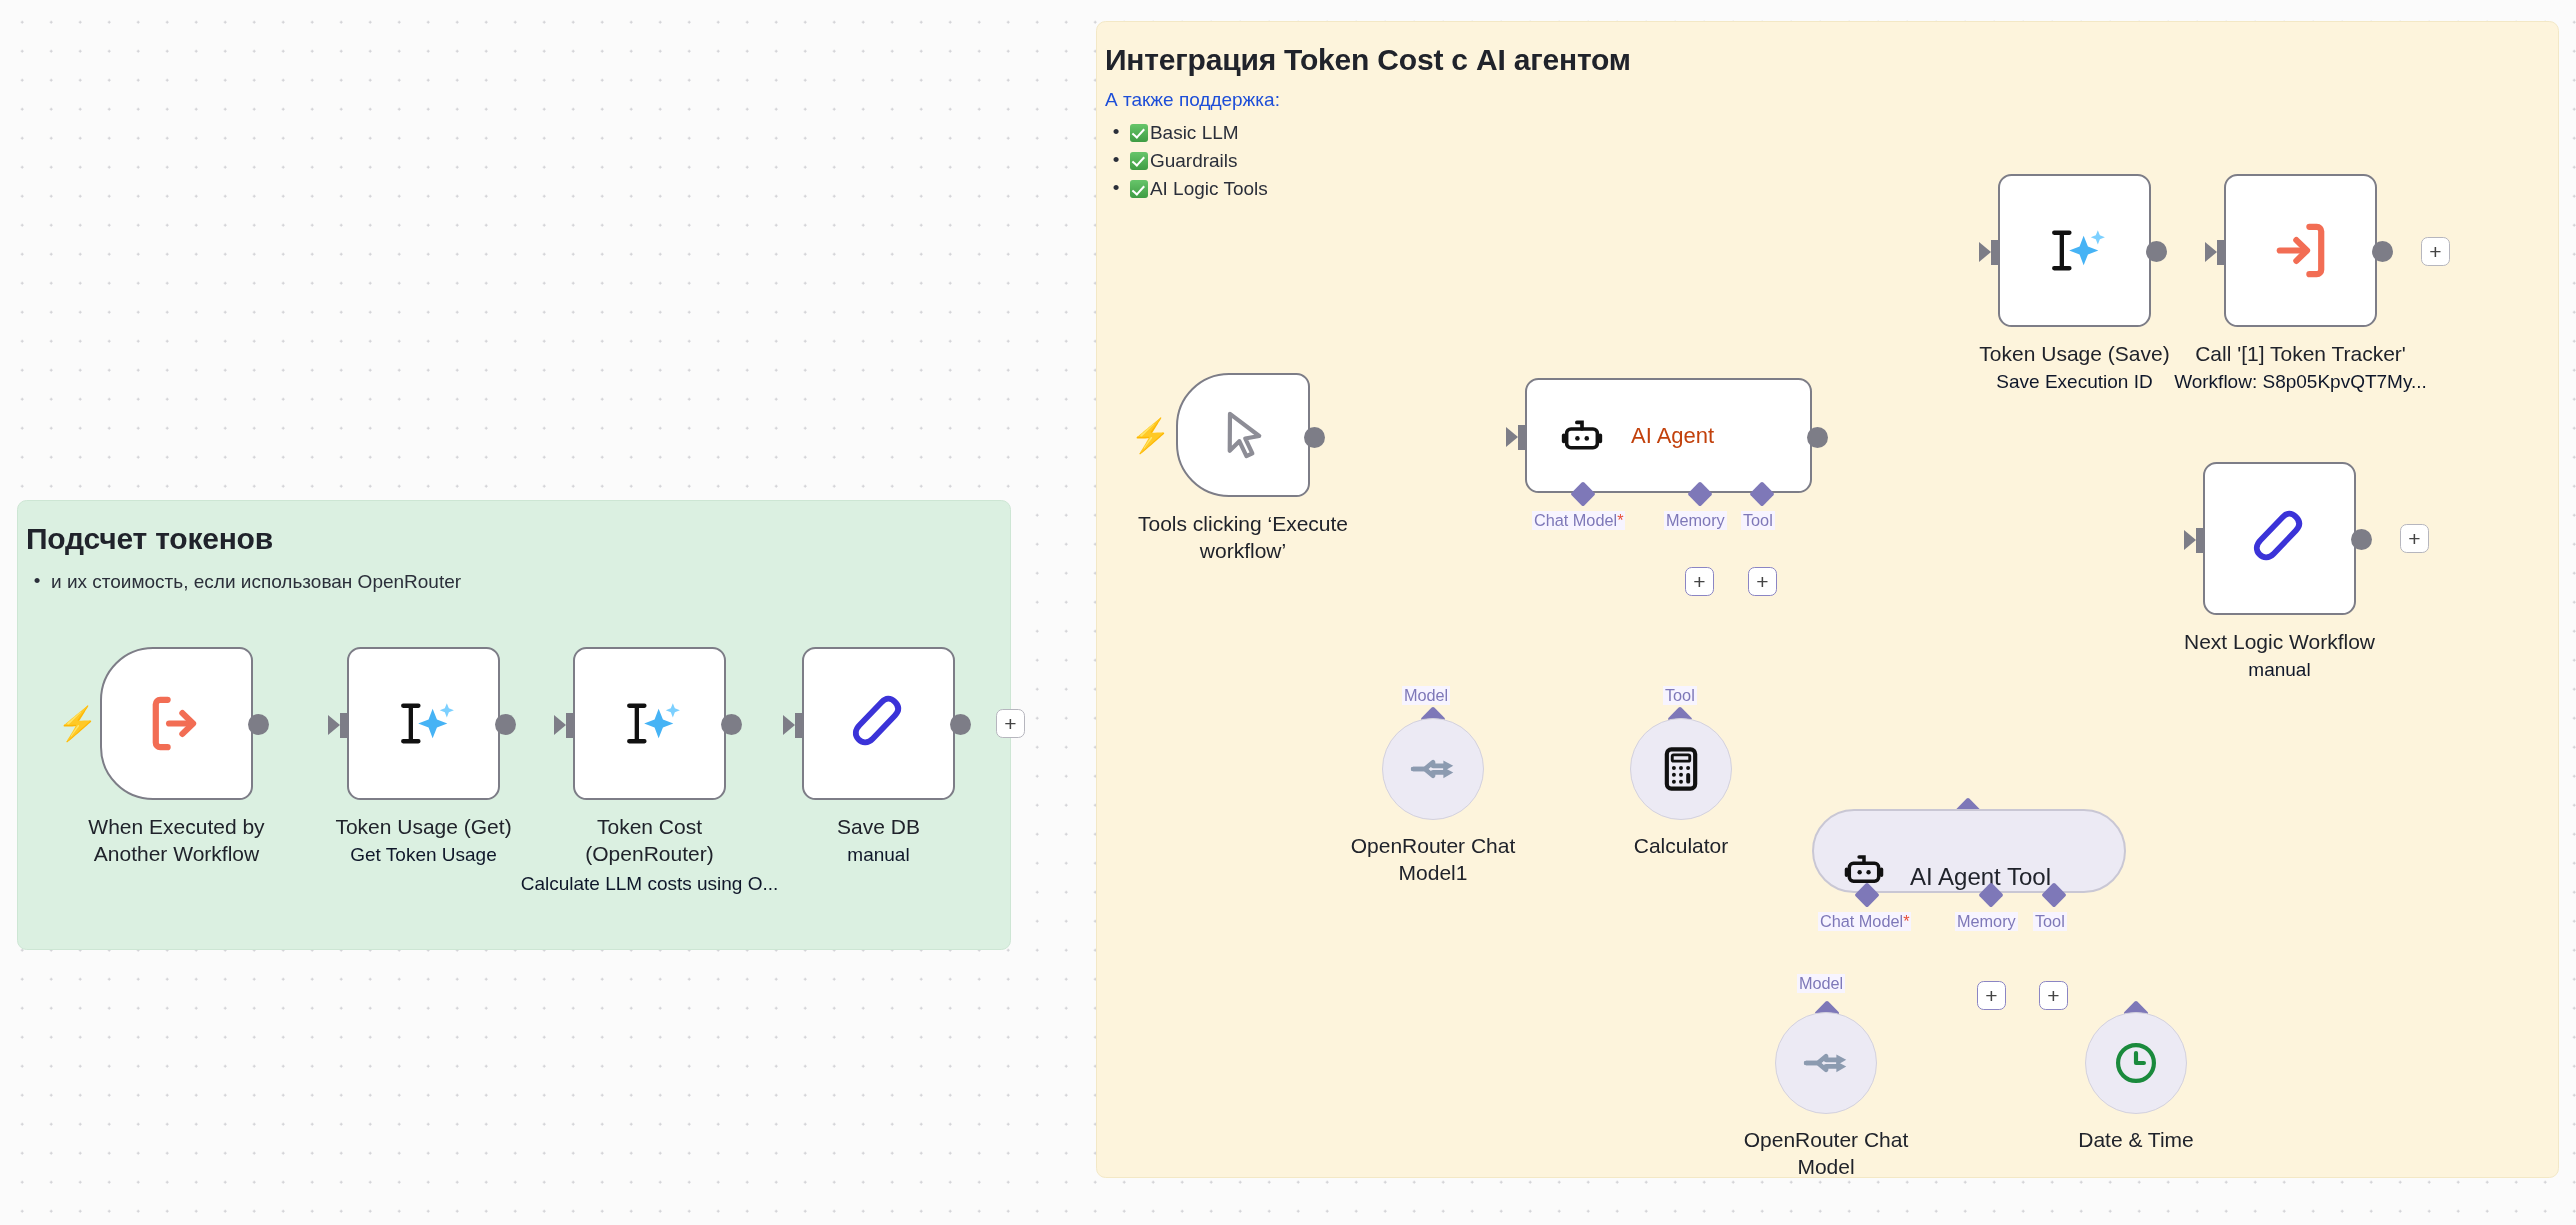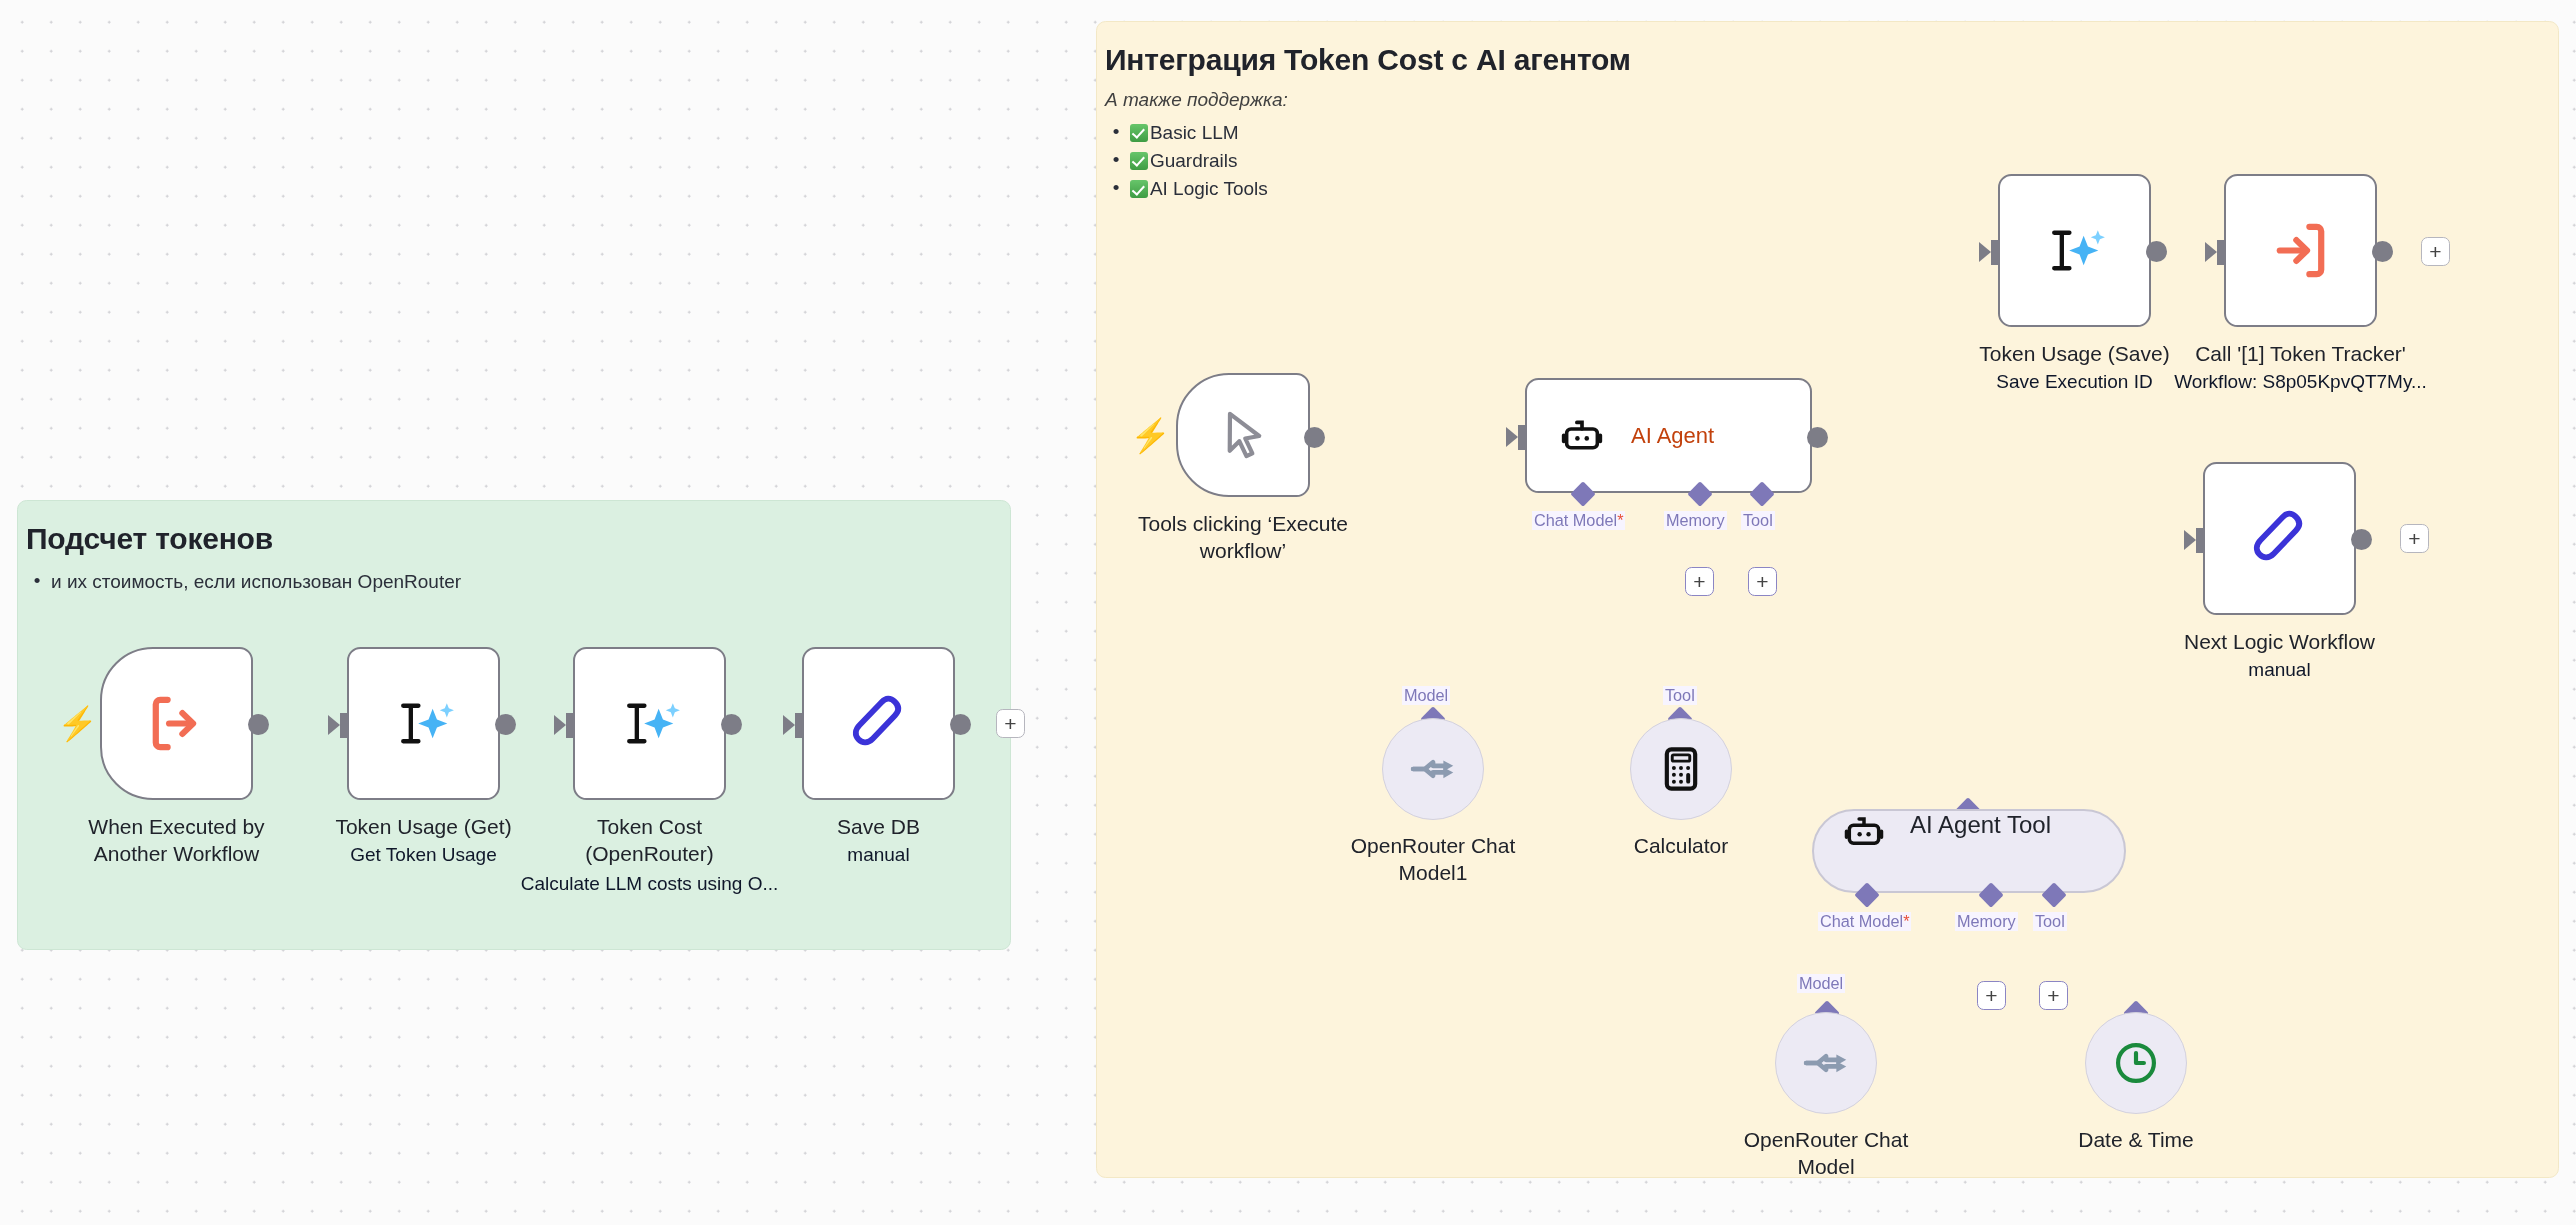--- a/index.html
+++ b/index.html
@@ -33,23 +33,22 @@
   }
   .sticky h1 {
     font-size: 30px;
     font-weight: bold;
     color: #20232b;
     letter-spacing: -0.2px;
     margin-bottom: 11.5px;
   }
   .sticky .lead {
     font-size: 19px;
-    color: #404040;
+    color: #1d4ed8;
     margin-bottom: 8.6px;
-    font-style: italic;
   }
   .sticky ul { list-style: none; }
   .sticky li {
     font-size: 19px;
     color: #2b2f3a;
     line-height: 1.48;
     position: relative;
     padding-left: 25px;
   }
   .sticky li::before {
@@ -120,21 +119,21 @@
     display: flex; align-items: center;
     padding-left: 33px; gap: 27px;
   }
   .agent .title { font-size: 22px; color: #c2410c; }
   .agent-tool {
     position: absolute;
     width: 314px; height: 84px;
     background: #eceaf4;
     border: 2.1px solid #c9c7d4;
     border-radius: 46px;
-    display: flex; align-items: flex-start;
+    display: flex; align-items: flex-end;
     padding-left: 29px; gap: 25px;
   }
   .agent-tool .title { font-size: 24px; color: #20232b; }
   
   .subnode {
     position: absolute;
     width: 102px; height: 102px;
     border-radius: 50%;
     background: #eceaf4;
     border: 1.5px solid #d3d1dd;

